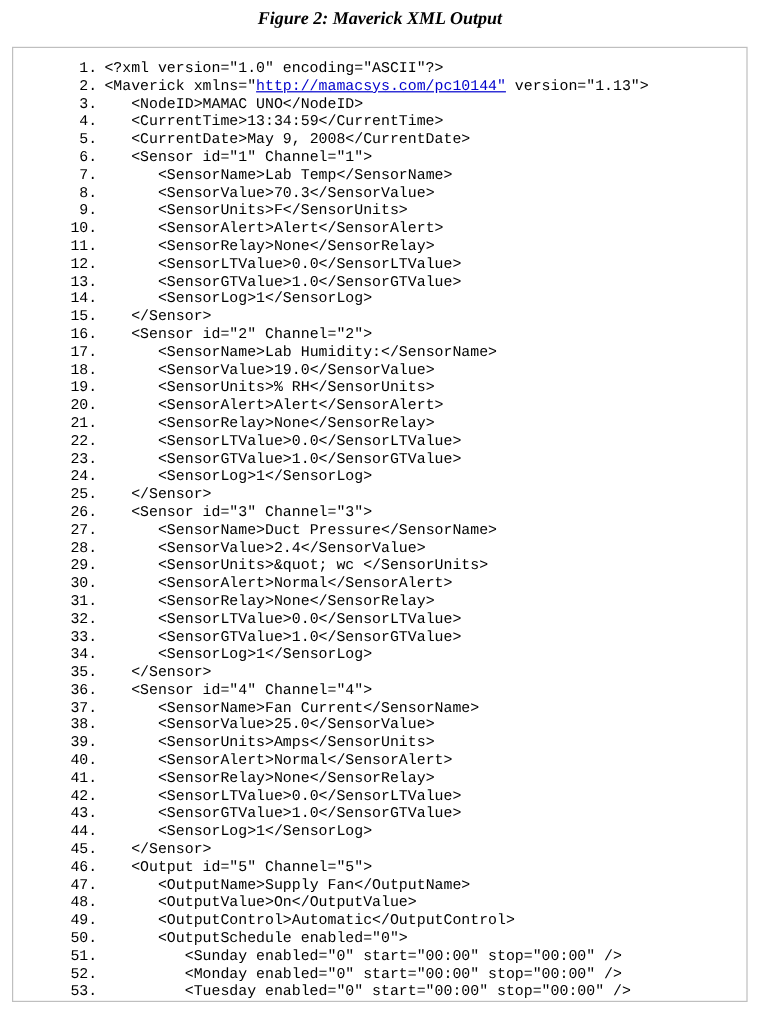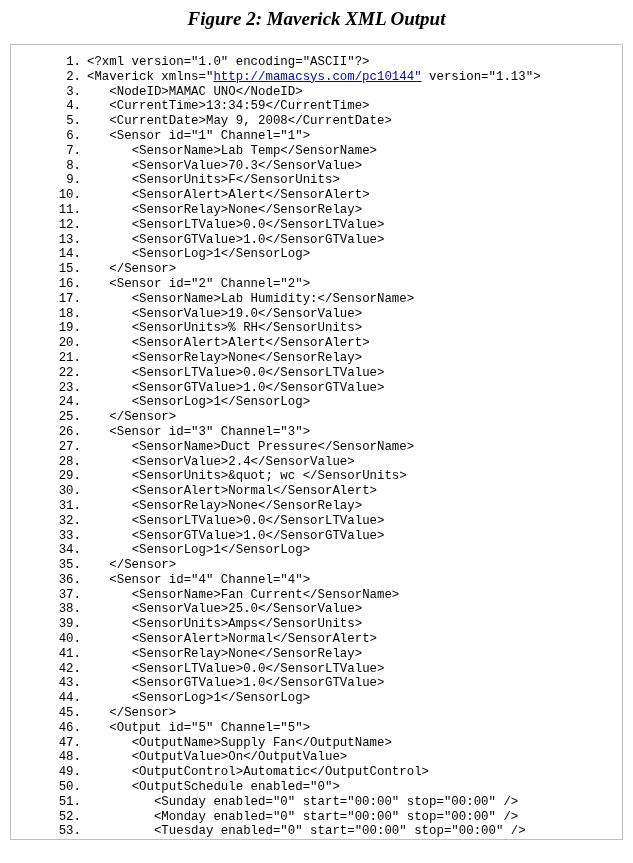--- a/index.html
+++ b/index.html
@@ -6,21 +6,21 @@
     margin: 0;
     padding: 0;
     background: #fff;
     font-family: "Times New Roman", Times, serif;
     width: 633px;
   }
   .title {
     font-style: italic;
     font-weight: bold;
     text-align: center;
-    font-size: 19px;
+    font-size: 15px;
     padding: 8px 0 14px 0;
   }
   .code-frame {
     border: 1px solid #bfbfbf;
     margin: 0 10px;
     padding: 10px 8px 0 8px;
     box-sizing: border-box;
   }
   .code-area {
     font-family: "Courier New", Courier, monospace;

